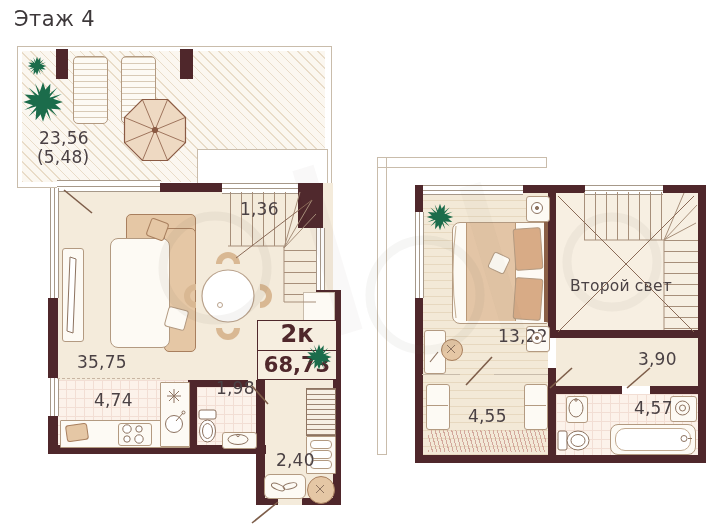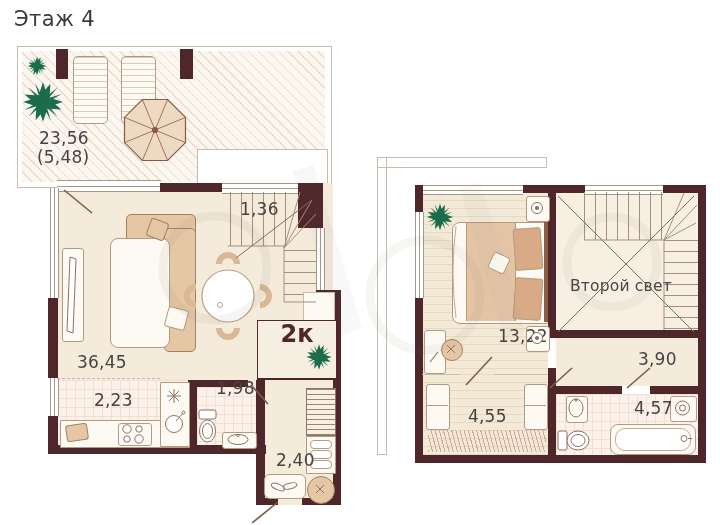--- a/index.html
+++ b/index.html
@@ -92,24 +92,25 @@
   <div class="furn" style="left:306px;top:436px;width:28px;height:36px;border-radius:1px"></div>
   <div class="pill" style="left:310px;top:440px;width:20px;height:7px"></div>
   <div class="pill" style="left:310px;top:450px;width:20px;height:7px"></div>
   <div class="pill" style="left:310px;top:460px;width:20px;height:7px"></div>
   <div class="furn beige" style="left:307px;top:476px;width:26px;height:26px;border-radius:50%"></div>
   <div class="furn" style="left:264px;top:474px;width:40px;height:23px;border-radius:6px"></div>
   <div class="thin" style="left:303px;top:292px;width:30px;height:86px;background:#fdfaf4"></div>
 
   <div class="box2k">
     <div class="r1">2к</div>
+    <div class="r2">68,73</div>
   </div>
 
-  <div class="lbl" style="left:77px;top:352px">36,45</div>
-  <div class="lbl" style="left:94px;top:390px">2,23</div>
+  <div class="lbl" style="left:77px;top:352px">35,75</div>
+  <div class="lbl" style="left:94px;top:390px">4,74</div>
   <div class="lbl" style="left:216px;top:378px">1,98</div>
   <div class="lbl" style="left:276px;top:450px">2,40</div>
 
   <div class="thin" style="left:377px;top:157px;width:168px;height:9px"></div>
   <div class="thin" style="left:377px;top:157px;width:8px;height:296px"></div>
 
   <div class="abs plank" style="left:422px;top:192px;width:126px;height:182px"></div>
   <div class="abs floor-void" style="left:556px;top:192px;width:142px;height:146px"></div>
   <div class="abs floor-cream" style="left:556px;top:338px;width:142px;height:48px"></div>
   <div class="abs plank" style="left:422px;top:374px;width:126px;height:81px"></div>

